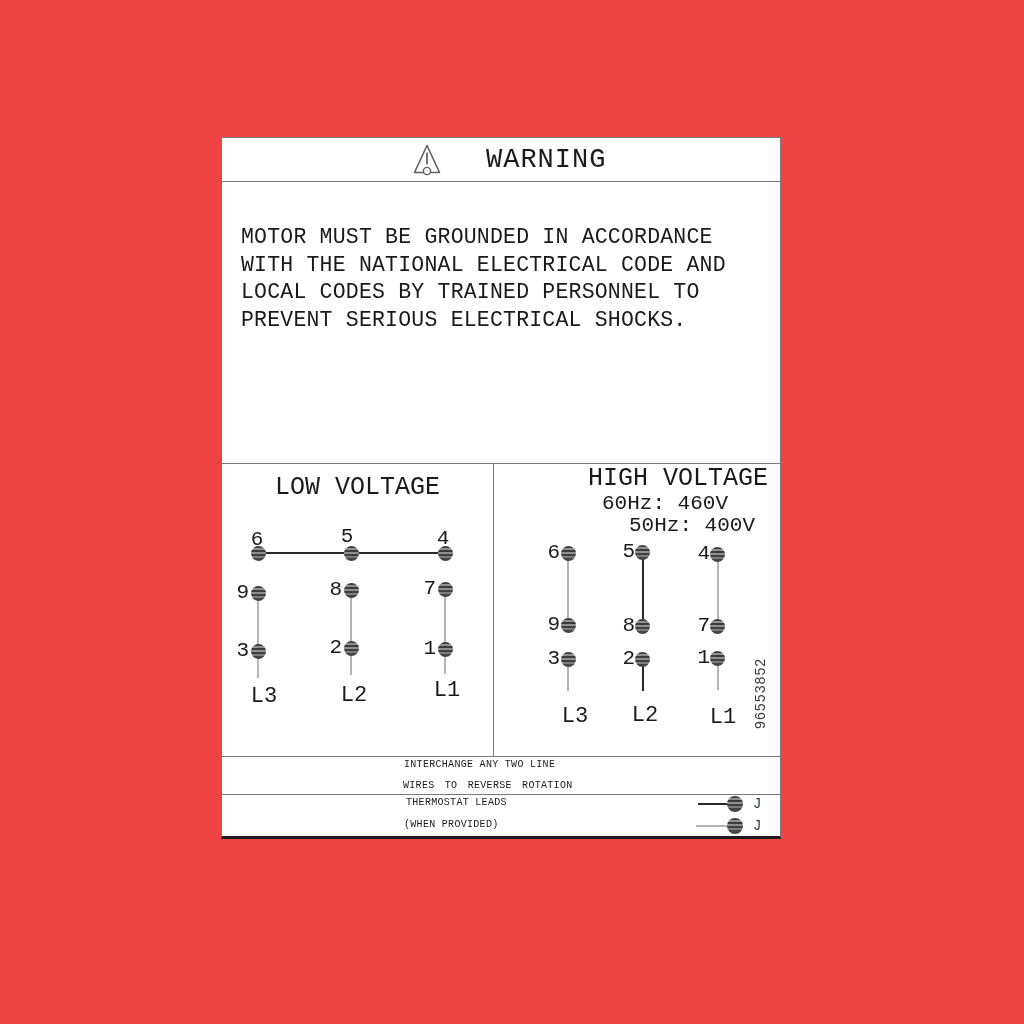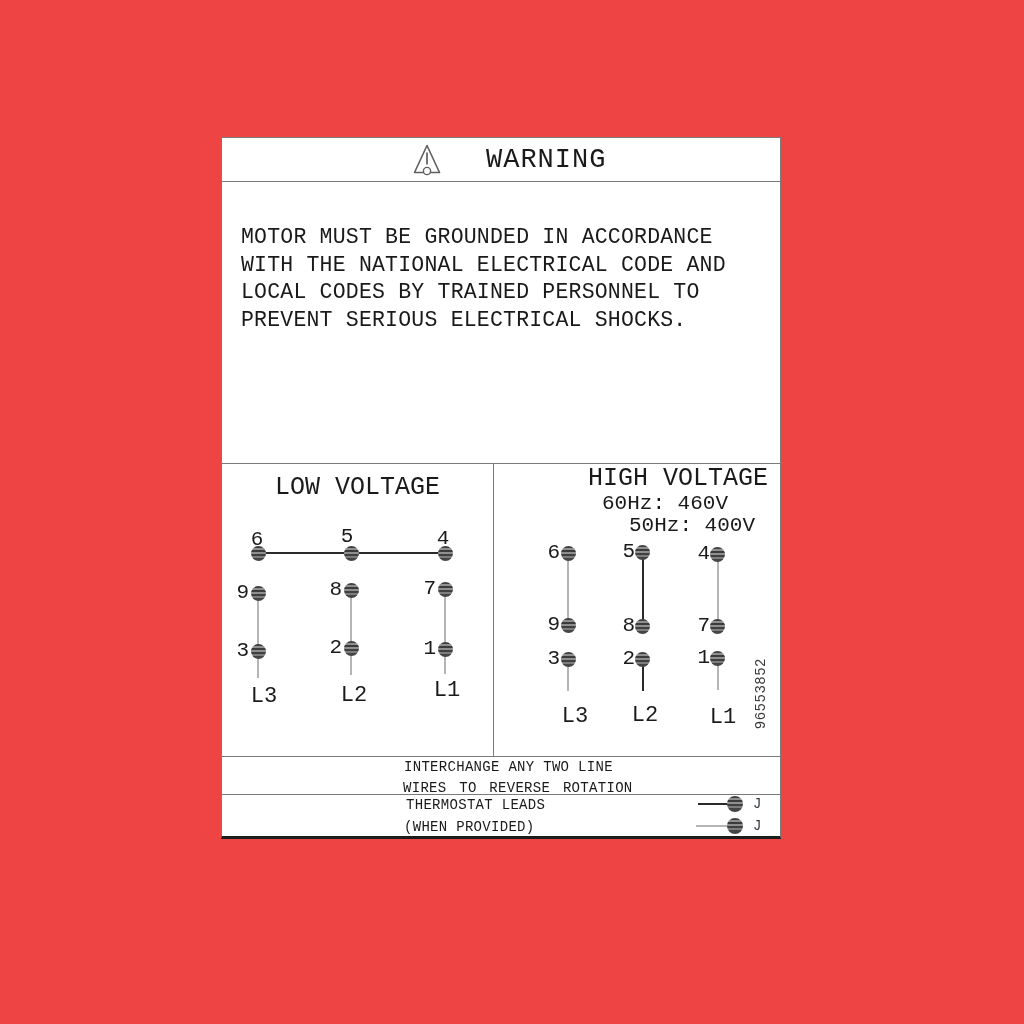--- a/index.html
+++ b/index.html
@@ -9,21 +9,21 @@
              background:#ffffff;border:1px solid #7a7a7a;border-bottom:3px solid #1c1c1c;}
   .t{position:absolute;white-space:nowrap;color:#1a1a1a;line-height:1.15;}
   .hdr-divider,.divider-h{position:absolute;left:0;width:558px;height:1px;background:#7a7a7a;}
   .divider-v{position:absolute;width:1px;background:#7a7a7a;}
   .warn-title{font-size:27px;letter-spacing:1px;}
   .para{font-size:21.5px;line-height:27.5px;letter-spacing:0.2px;}
   .panel-title{font-size:25px;}
   .panel-sub{font-size:21px;}
   .num{font-size:21px;}
   .lline{font-size:22px;}
-  .small{font-size:14px;}
+  .small{font-size:10px;}
   .term{position:absolute;width:15px;height:15px;border-radius:50%;z-index:3;
         background:linear-gradient(180deg,#404040 0 2px,#8f8f8f 2px 4px,#3b3b3b 4px 6px,
                    #8f8f8f 6px 8px,#404040 8px 10px,#7d7d7d 10px 12px,#454545 12px 15px);}
   .term-lg{width:16px;height:16px;}
   .wire{position:absolute;z-index:1;}
   .wire-gray{background:#b5b5b5;}
   .wire-dark{background:#2a2a2a;}
   .center{text-align:center;}
   .right{text-align:right;}
   .partnum{writing-mode:vertical-rl;transform:rotate(180deg);font-size:14px;

